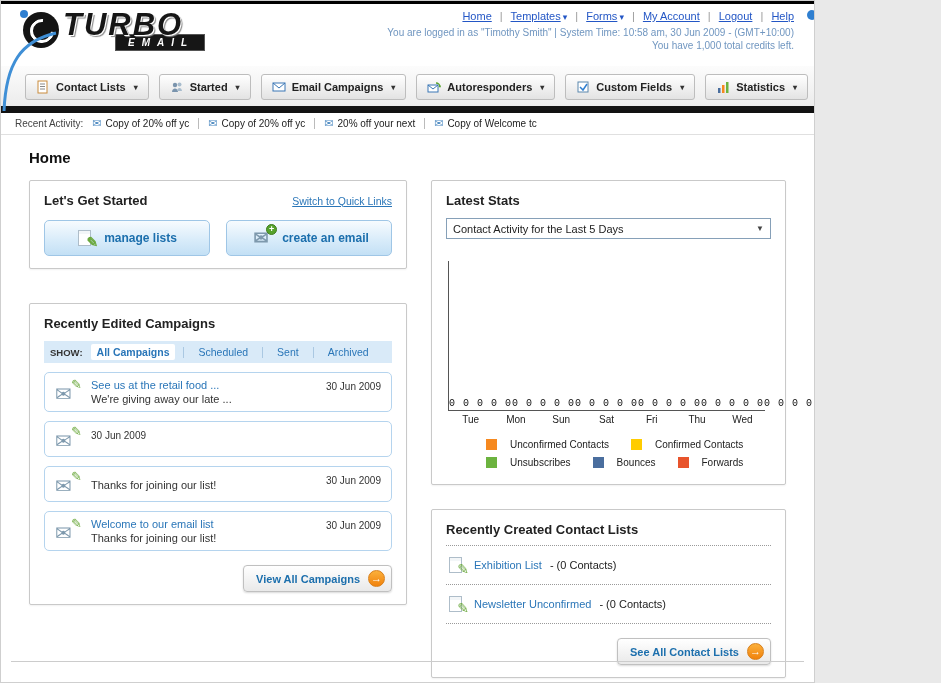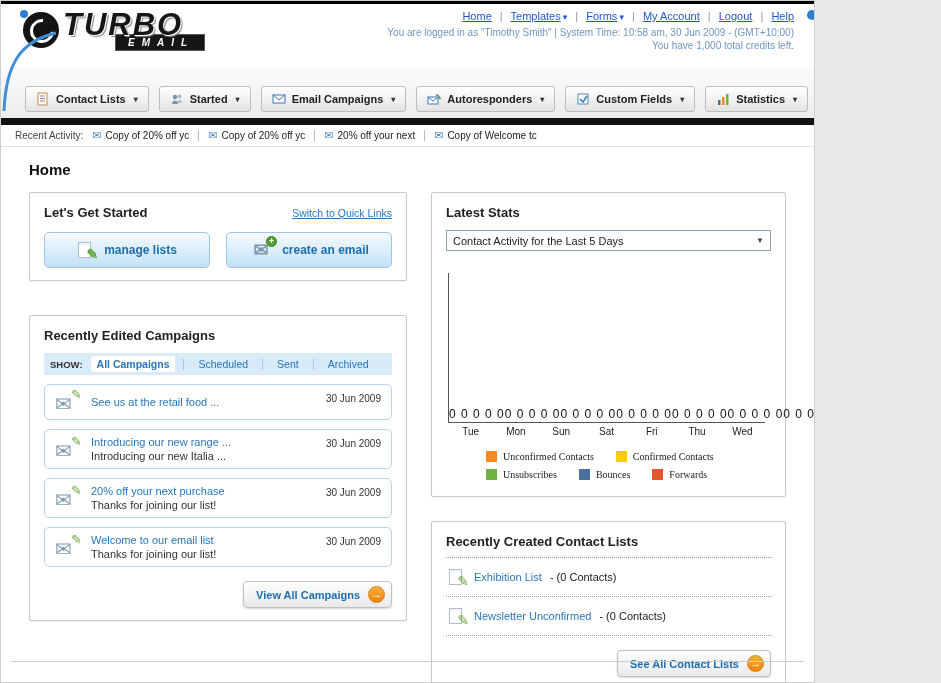--- a/index.html
+++ b/index.html
@@ -27,21 +27,21 @@
   .caret{font-size:9px;margin-left:2px;display:inline-block;text-decoration:none;}
   .tlink .caret{color:#2356c5;}
   .sep{color:#999;margin:0 5px;}
   .login-line{margin-top:5px;font-size:10px;color:#7096c0;margin-left:42px;}
   .credits-line{margin-top:2px;font-size:10px;color:#7096c0;}
   .blue-dot{position:absolute;top:6px;right:-3px;width:10px;height:10px;border-radius:50%;background:#2f7fd0;}
 
   
   .mainnav{background:linear-gradient(#fcfcfc,#ececec);padding:8px 0 6px 24px;display:flex;gap:10px;}
   .nav-tab{display:inline-flex;align-items:center;gap:6px;padding:5px 10px;font-size:11px;font-weight:bold;color:#222;
-        background:linear-gradient(#ffffff,#e3e3e3);border:1px solid #bdbdbd;border-radius:3px;cursor:pointer;margin-top:12px;}
+        background:linear-gradient(#ffffff,#e3e3e3);border:1px solid #bdbdbd;border-radius:3px;cursor:pointer;}
   .nav-tab .caret{color:#333;font-size:8px;}
   .black-bar{height:7px;background:#121212;}
 
   
   .activity-bar{display:flex;align-items:center;gap:9px;padding:5px 14px;border-bottom:1px solid #e0e0e0;font-size:10px;background:#fff;}
   .act-label{color:#444;}
   .act-item{display:inline-flex;align-items:center;gap:4px;cursor:pointer;}
   .env-ico{color:#4a88c0;font-size:11px;line-height:1;}
   .act-text{color:#222;}
   .vsep{width:1px;height:11px;background:#bbb;}
@@ -101,25 +101,25 @@
         justify-content:space-between;padding:0 6px;font-size:11px;color:#222;cursor:pointer;background:#fff;}
   .select-arrow{font-size:8px;color:#444;}
   .chart{display:flex;margin-top:22px;padding:0 6px 0 2px;}
   .chart-y{display:flex;flex-direction:column;justify-content:space-between;align-items:flex-end;height:150px;
         font-size:9px;color:#111;width:34px;padding-right:2px;}
   .ytick{display:flex;align-items:center;gap:2px;line-height:1;}
   .ytick::after{content:"";width:4px;height:1px;background:#333;}
   .chart-main{flex:1;display:flex;flex-direction:column;min-width:0;}
   .chart-plot{position:relative;height:150px;border-left:1px solid #555;border-bottom:1px solid #555;}
   .chart-cols{position:absolute;left:0;right:0;bottom:1px;display:flex;}
-  .col-values{flex:1;text-align:center;font-size:12px;color:#111;white-space:nowrap;letter-spacing:1px;}
+  .col-values{flex:1;text-align:center;font-size:10px;color:#111;white-space:nowrap;letter-spacing:1px;font-family:Liberation Mono, monospace;}
   .chart-x{display:flex;padding-top:3px;}
   .col-label{flex:1;text-align:center;font-size:10px;color:#222;}
   .legend{margin:14px 0 4px 40px;display:flex;flex-wrap:wrap;column-gap:22px;row-gap:7px;font-size:10px;color:#222;}
-  .legend-item{display:flex;align-items:center;gap:6px;font-family:Liberation Serif, serif;}
+  .legend-item{display:flex;align-items:center;gap:13px;}
   .legend-swatch{width:11px;height:11px;display:inline-block;}
 
   
   .box.lists{margin-top:24px;}
   .lists .box-title{padding-bottom:8px;border-bottom:1px dotted #9a9a9a;}
   .list-item{display:flex;align-items:center;gap:8px;padding:10px 2px;border-bottom:1px dotted #9a9a9a;font-size:11px;cursor:pointer;}
   .li-name{color:#2a76b8;text-decoration:none;cursor:pointer;}
   .li-detail{color:#222;}
   .see-row{display:flex;justify-content:flex-end;margin-top:14px;}
 
@@ -289,43 +289,39 @@
             <span class="tab">Archived</span>
           </div>
 
           <div class="campaign-item">
             <span class="icon-env-pencil">
               <span class="env">✉</span>
               <span class="pen">✎</span>
             </span>
             <div class="ci-text">
               <a class="ci-title">See us at the retail food ...</a>
+              <div class="ci-sub">We're giving away our late ...</div>
             </div>
+            <div class="ci-date">30 Jun 2009</div>
+          </div>
+
+          <div class="campaign-item">
+            <span class="icon-env-pencil">
+              <span class="env">✉</span>
+              <span class="pen">✎</span>
+            </span>
             <div class="ci-date">30 Jun 2009</div>
           </div>
 
           <div class="campaign-item">
             <span class="icon-env-pencil">
               <span class="env">✉</span>
               <span class="pen">✎</span>
             </span>
             <div class="ci-text">
-              <a class="ci-title">Introducing our new range ...</a>
-              <div class="ci-sub">Introducing our new Italia ...</div>
-            </div>
-            <div class="ci-date">30 Jun 2009</div>
-          </div>
-
-          <div class="campaign-item">
-            <span class="icon-env-pencil">
-              <span class="env">✉</span>
-              <span class="pen">✎</span>
-            </span>
-            <div class="ci-text">
-              <a class="ci-title">20% off your next purchase</a>
               <div class="ci-sub">Thanks for joining our list!</div>
             </div>
             <div class="ci-date">30 Jun 2009</div>
           </div>
 
           <div class="campaign-item">
             <span class="icon-env-pencil">
               <span class="env">✉</span>
               <span class="pen">✎</span>
             </span>

